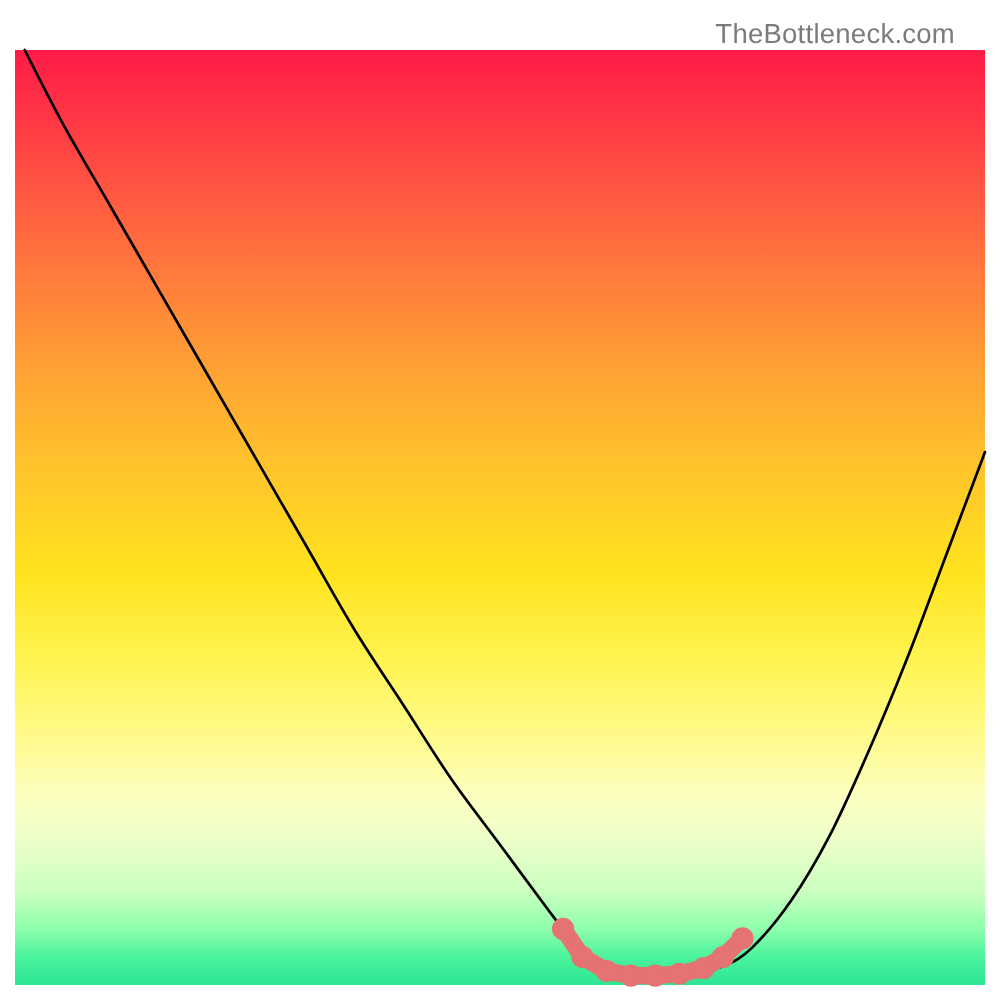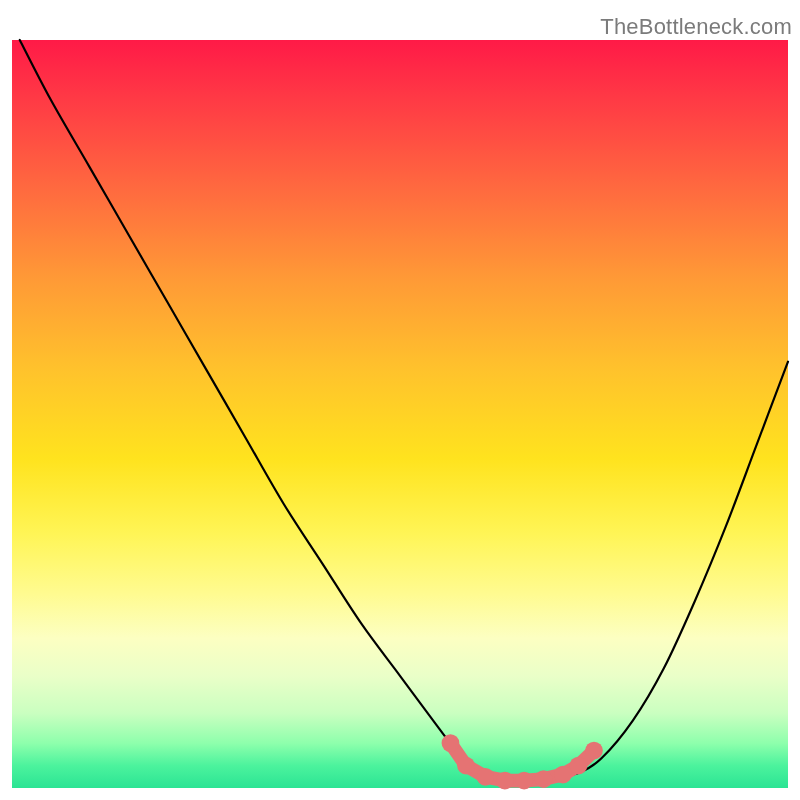--- a/index.html
+++ b/index.html
@@ -38,21 +38,21 @@
       #eaffc8 85%,
       #caffc0 90%,
       #8effac 94%,
       #4cf39d 97%,
       #2be494 100%
     );
   }
   .watermark {
     position: absolute;
     top: 8px;
-    right: 2px;
+    right: 30px;
     color: #7b7b7b;
     font-size: 22px;
     font-weight: 500;
     letter-spacing: 0.2px;
     user-select: none;
   }
   svg.plot {
     position: absolute;
     left: 0;
     top: 0;

